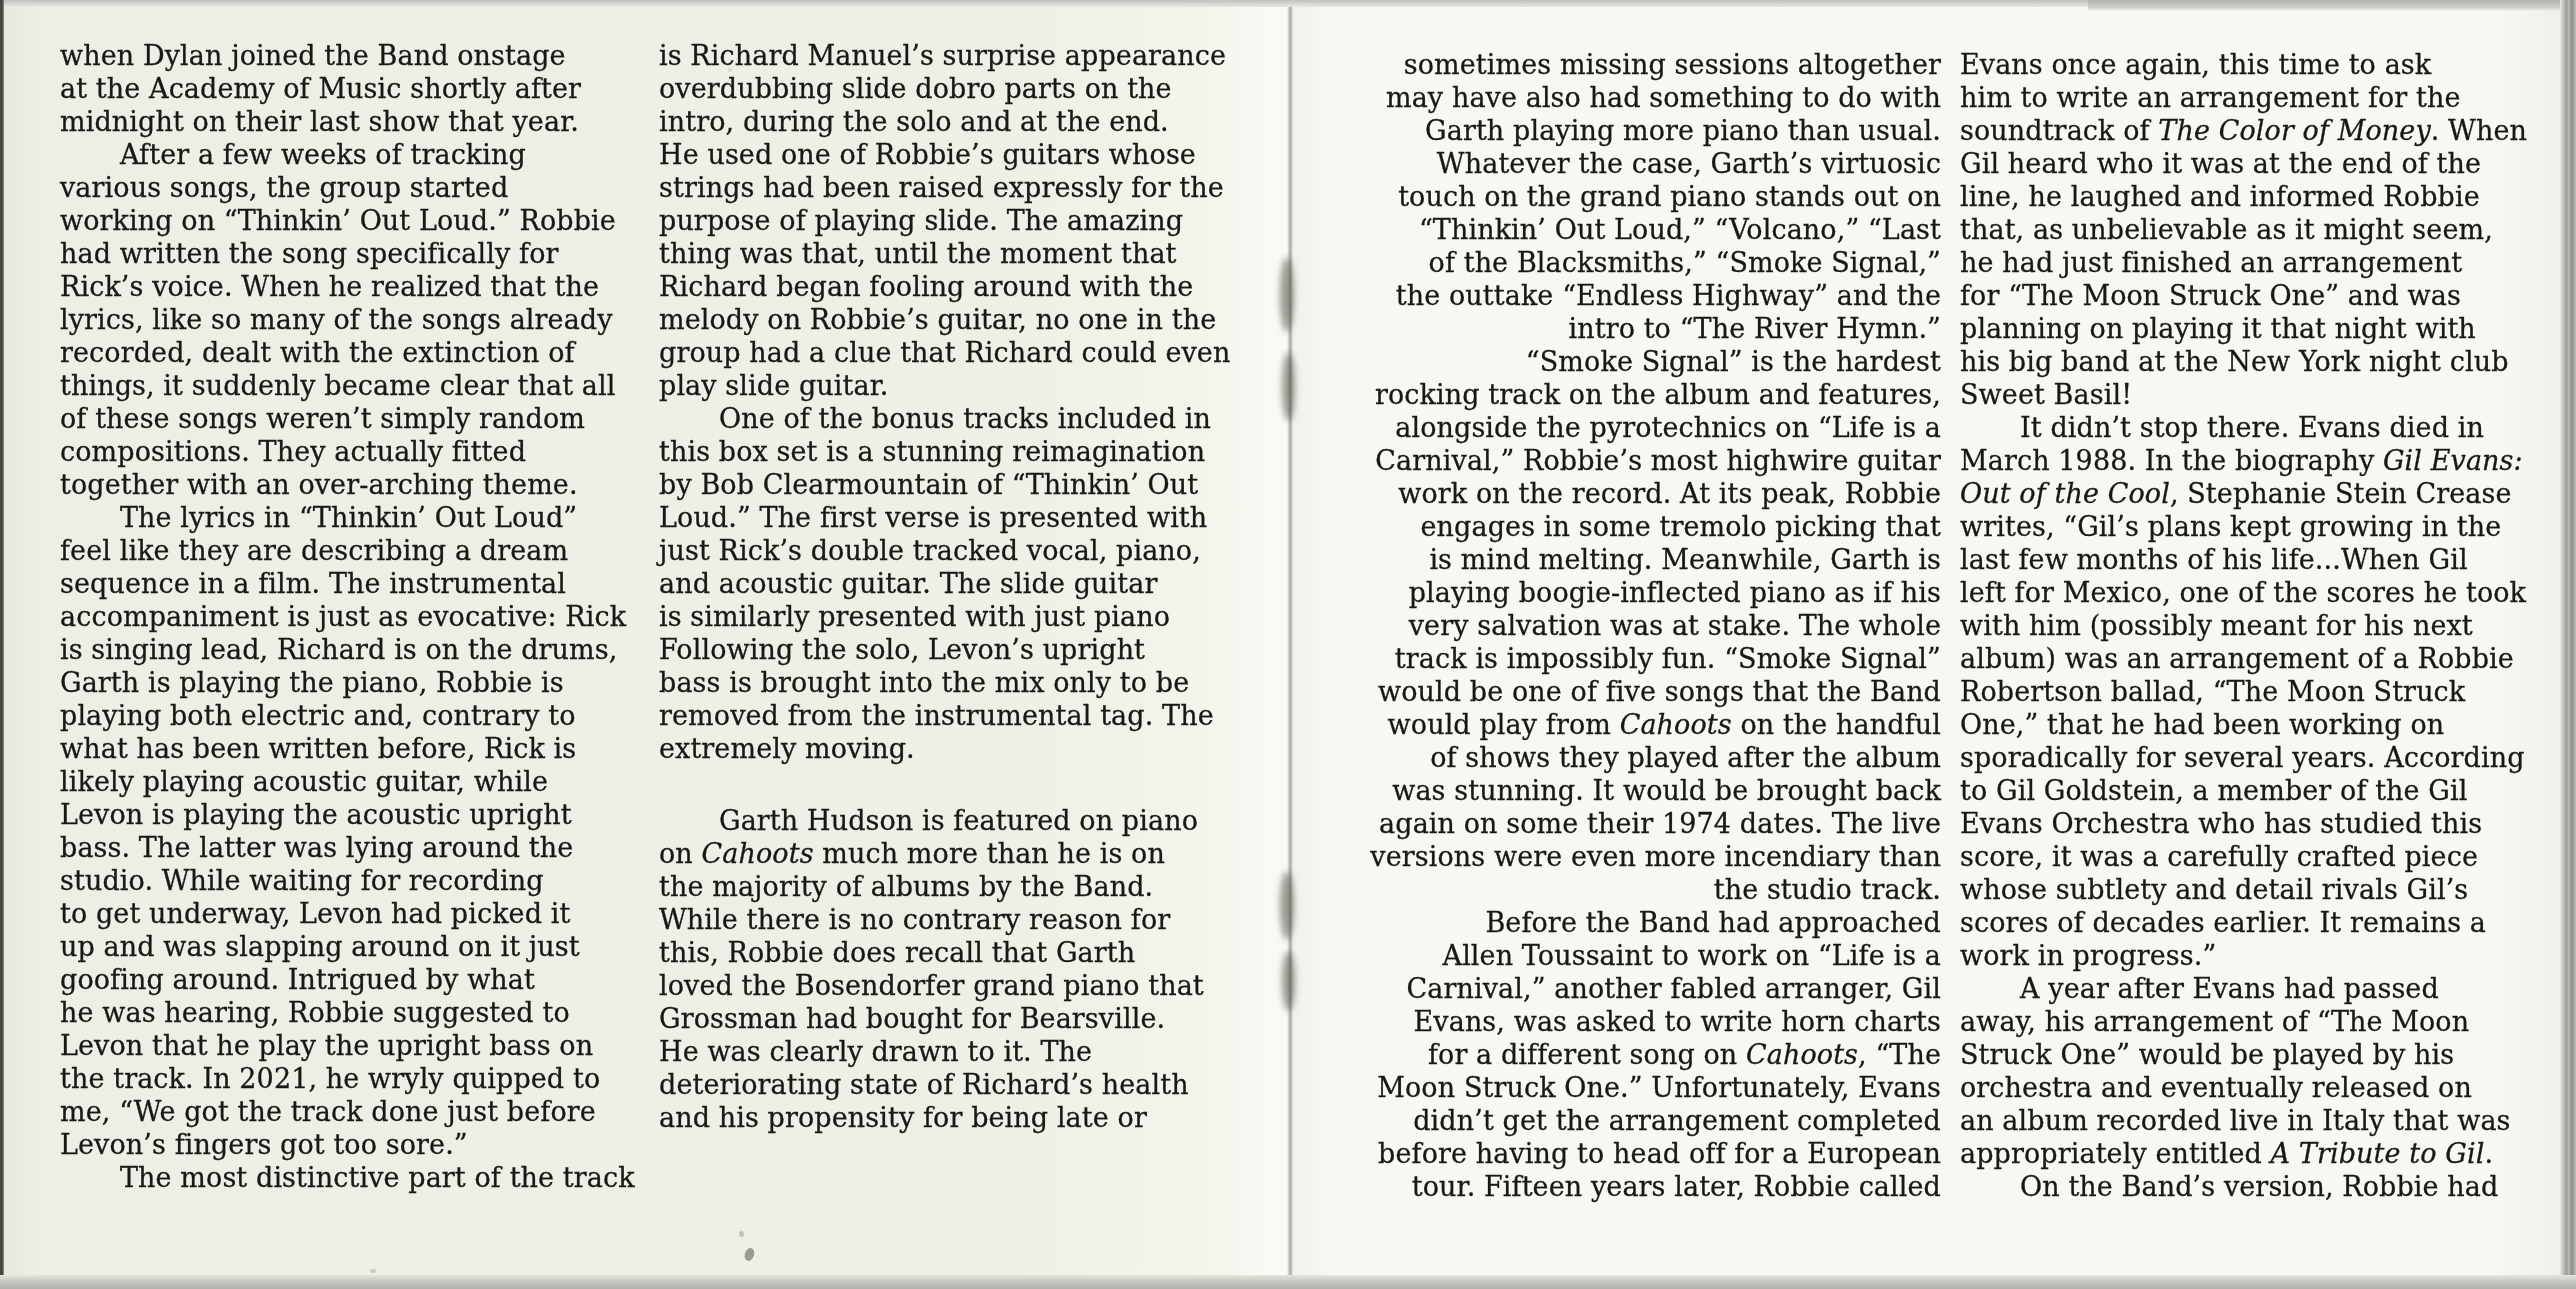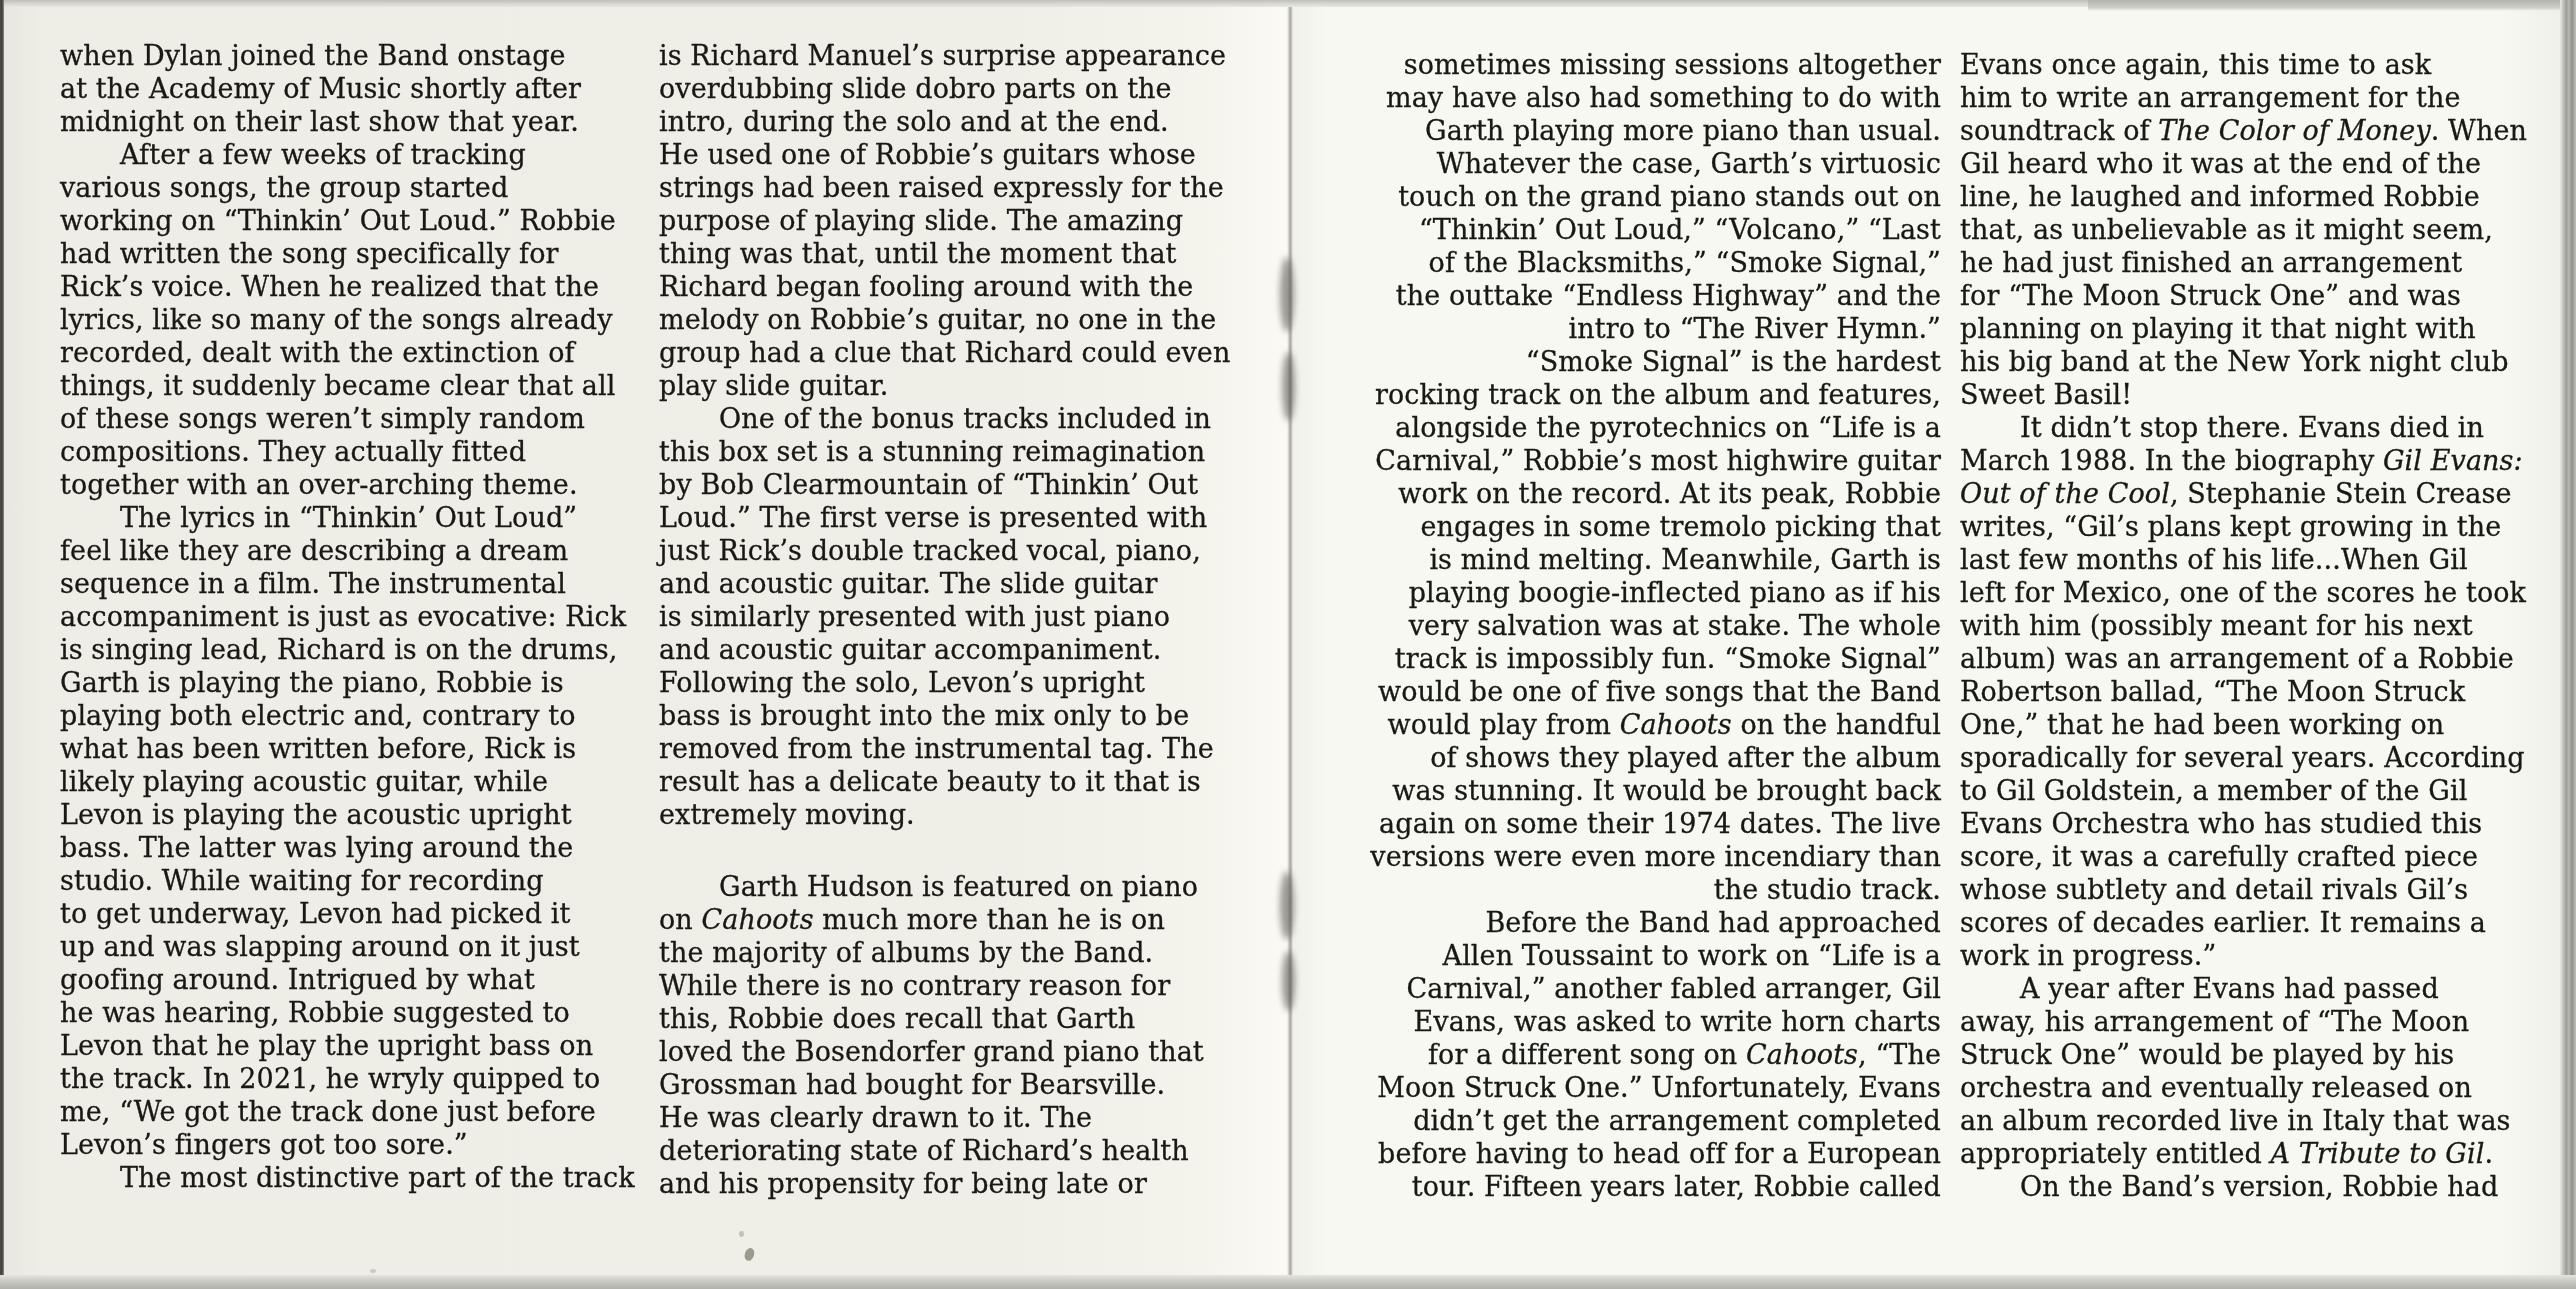--- a/index.html
+++ b/index.html
@@ -129,25 +129,23 @@
     <div class="line">melody on Robbie’s guitar, no one in the</div>
     <div class="line">group had a clue that Richard could even</div>
     <div class="line">play slide guitar.</div>
     <div class="line indent">One of the bonus tracks included in</div>
     <div class="line">this box set is a stunning reimagination</div>
     <div class="line">by Bob Clearmountain of “Thinkin’ Out</div>
     <div class="line">Loud.” The first verse is presented with</div>
     <div class="line">just Rick’s double tracked vocal, piano,</div>
     <div class="line">and acoustic guitar. The slide guitar</div>
     <div class="line">is similarly presented with just piano</div>
-    <div class="line">and acoustic guitar accompaniment.</div>
     <div class="line">Following the solo, Levon’s upright</div>
     <div class="line">bass is brought into the mix only to be</div>
     <div class="line">removed from the instrumental tag. The</div>
-    <div class="line">result has a delicate beauty to it that is</div>
     <div class="line">extremely moving.</div>
     <div class="line indent gap">Garth Hudson is featured on piano</div>
     <div class="line"><span>on </span><span class="it">Cahoots</span><span> much more than he is on</span></div>
     <div class="line">the majority of albums by the Band.</div>
     <div class="line">While there is no contrary reason for</div>
     <div class="line">this, Robbie does recall that Garth</div>
     <div class="line">loved the Bosendorfer grand piano that</div>
     <div class="line">Grossman had bought for Bearsville.</div>
     <div class="line">He was clearly drawn to it. The</div>
     <div class="line">deteriorating state of Richard’s health</div>

